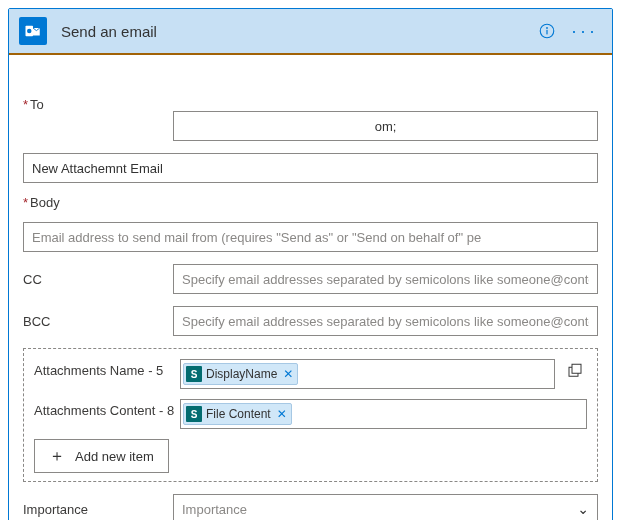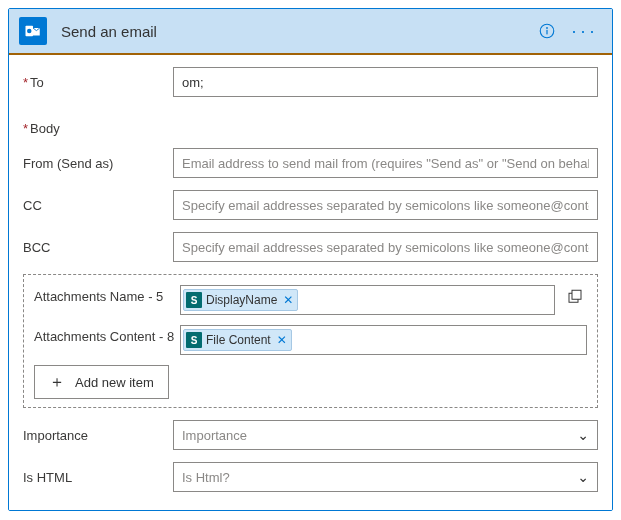--- a/index.html
+++ b/index.html
@@ -79,21 +79,21 @@
     flex: 1;
     border: 1px solid #8a8886;
     height: 30px;
     font-family: inherit;
     font-size: 13px;
     padding: 0 8px;
     color: #333;
     outline: none;
     background:#fff;
   }
-  .input.center { text-align: left; }
+  .input.center { text-align: center; margin-top: 44px; }
   .input::placeholder { color: #8a8886; }
   .attach-group {
     border: 1px dashed #8a8886;
     padding: 10px 10px 8px 10px;
     margin-bottom: 12px;
     position: relative;
   }
   .attach-row {
     display: flex;
     align-items: flex-start;
@@ -203,28 +203,28 @@
   </div>
 
   <div class="body">
 
     <div class="row">
       <div class="label req">To</div>
       <input class="input center" value="om;" style="">
     </div>
 
     <div class="row">
+      <input class="input" value="New Attachemnt Email" style="">
     </div>
 
     <div class="row">
       <div class="label req">Body</div>
     </div>
 
     <div class="row">
-      <div class="label">From (Send as)</div>
       <input class="input" placeholder="Email address to send mail from (requires &quot;Send as&quot; or &quot;Send on behalf of&quot; pe" style="">
     </div>
 
     <div class="row">
       <div class="label">CC</div>
       <input class="input" placeholder="Specify email addresses separated by semicolons like someone@contoso.com" style="">
     </div>
 
     <div class="row">
       <div class="label">BCC</div>

